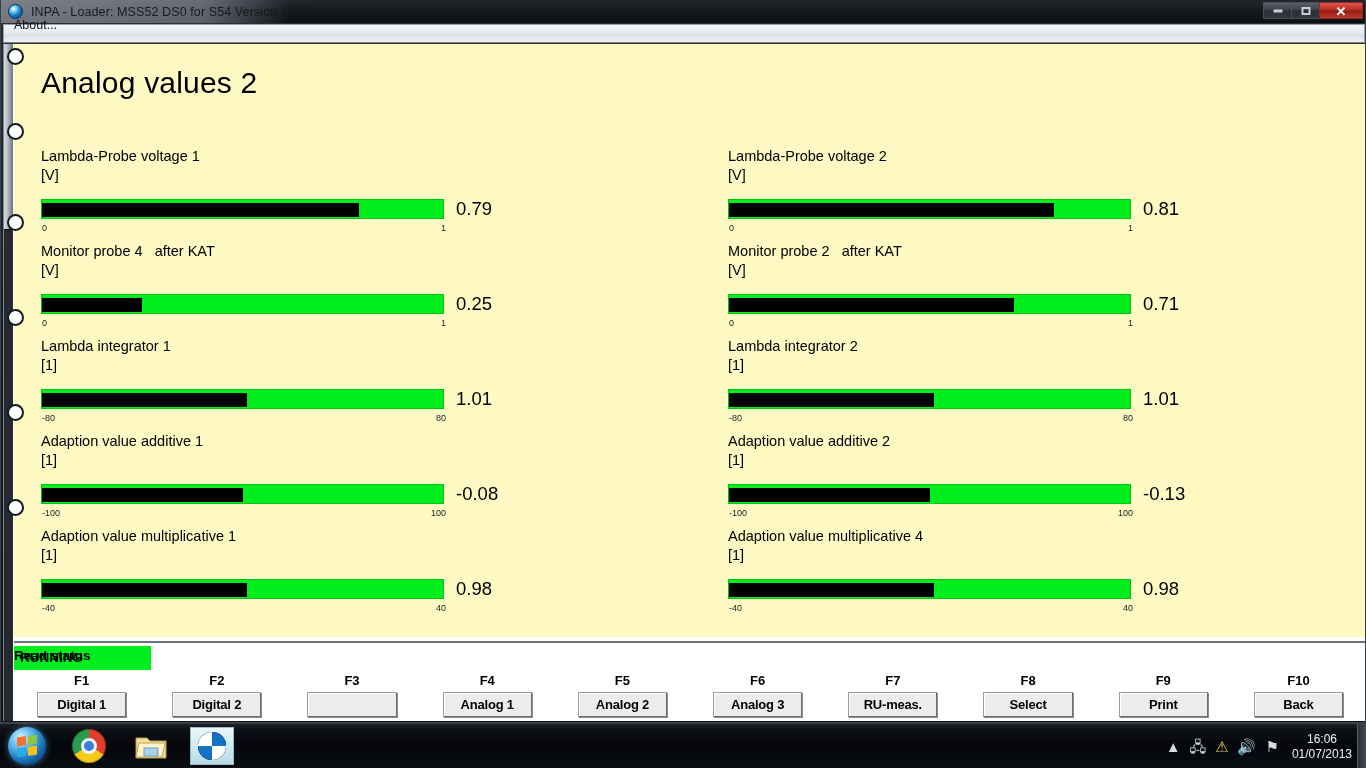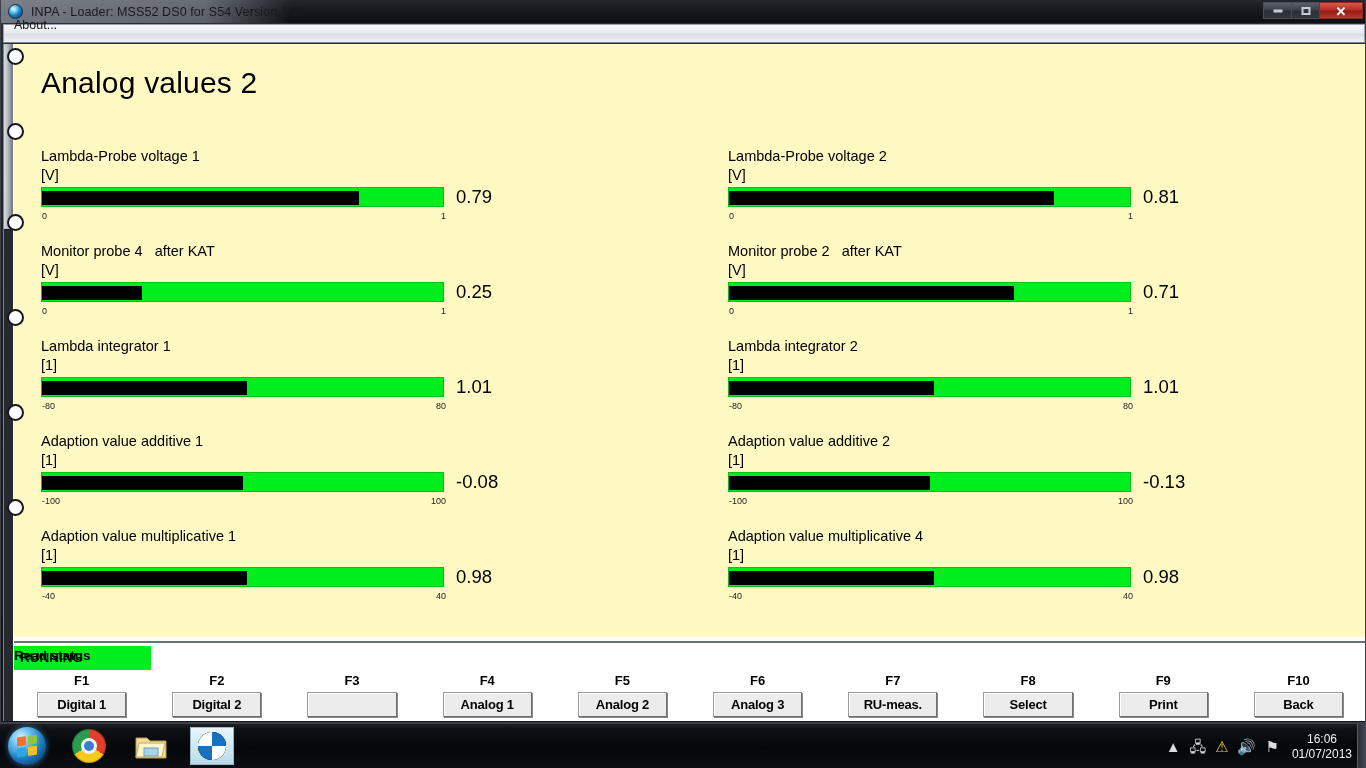--- a/index.html
+++ b/index.html
@@ -168,21 +168,21 @@
     line-height: 19px;
     white-space: pre;
   }
   .gauge .unit {
     font-size: 14.5px;
     color: #000;
     line-height: 19px;
   }
   .bar-row {
     position: relative;
-    margin-top: 2px;
+    margin-top: 14px;
     height: 24px;
     padding-left: 27px;
   }
   .bar-outer {
     position: absolute;
     left: 0; top: 0;
     width: 403px; height: 20px;
     background: #00ee1e;
     border: 1px solid #00c219;
   }

